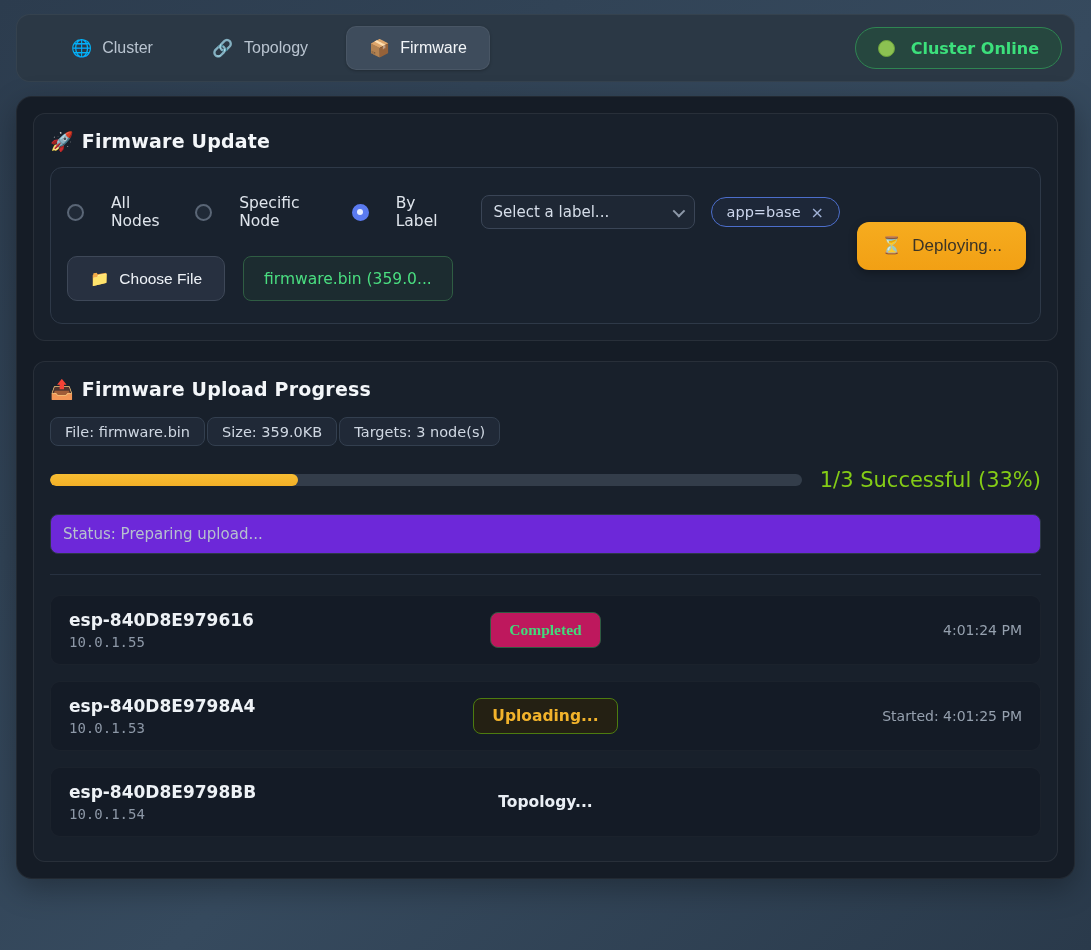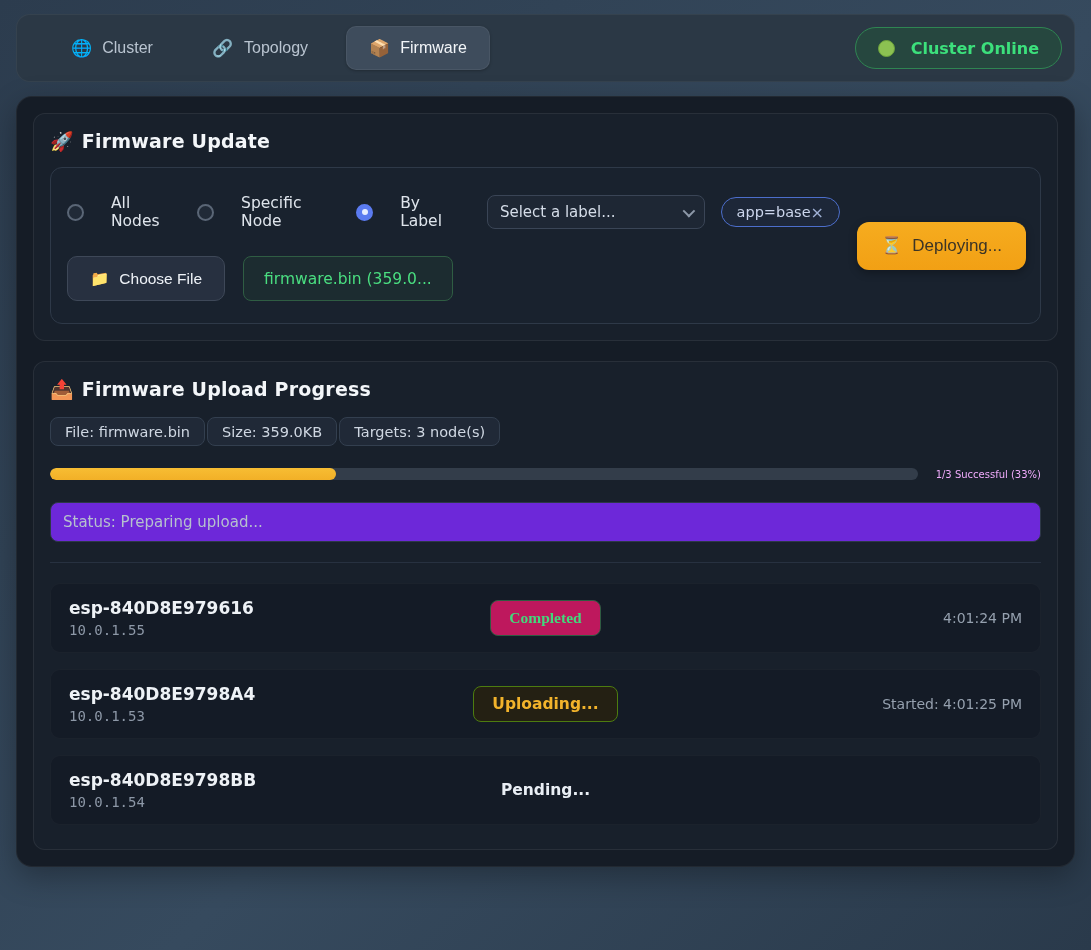--- a/index.html
+++ b/index.html
@@ -106,21 +106,21 @@
     padding: 0 12px; cursor: pointer;
     color: #d5dde8; font-size: 15px;
   }
   .chevron-down {
     width: 9px; height: 9px;
     border-right: 2px solid #8d98a8; border-bottom: 2px solid #8d98a8;
     transform: rotate(45deg) translateY(-2px);
   }
   .label-tag {
     margin-left: 16px;
-    display: flex; align-items: center; 
+    display: flex; align-items: center; gap: 10px;
     height: 30px; padding: 0 15px;
     border-radius: 15px;
     background: #1d2738; border: 1px solid #4c6ecb;
     color: #ccd6ec; font-size: 14.5px;
   }
   .tag-close { color: #9fb0d4; font-size: 16px; cursor: pointer; }
   .deploy-btn {
     position: absolute; right: 14px; top: 50%;
     transform: translateY(-50%);
     height: 48px; padding: 0 24px;
@@ -158,21 +158,21 @@
   .progress-row { margin-top: 22px; display: flex; align-items: center; }
   .progress-track {
     flex: 1; height: 12px; border-radius: 6px;
     background: #333d4a; overflow: hidden;
   }
   .progress-fill {
     height: 100%; border-radius: 6px;
     background: linear-gradient(180deg, #f7bd33, #f2b027);
     width: 33%;
   }
-  .progress-label { margin-left: 18px; color: #f0abfc; font-size: 10px; white-space: nowrap; }
+  .progress-label { margin-left: 18px; color: #84cc16; font-size: 21px; white-space: nowrap; }
   .status-box {
     margin-top: 22px;
     background: #6d28d9; border: 1px solid #2d3847; border-radius: 8px;
     padding: 10px 12px;
     color: #b6c0ce; font-size: 15px;
   }
   .divider { margin: 20px 0; border: none; border-top: 1px solid #273140; }
 
   .node-row {
     height: 70px; border-radius: 10px;
@@ -295,17 +295,17 @@
       </div>
       <div class="st-badge st-uploading">Uploading...</div>
       <div class="node-time">Started: 4:01:25 PM</div>
     </div>
 
     <div class="node-row">
       <div>
         <div class="node-name">esp-840D8E9798BB</div>
         <div class="node-ip mono">10.0.1.54</div>
       </div>
-      <div class="st-pending">Pending...</div>
+      <div class="st-pending">Topology...</div>
       <div class="node-time"></div>
     </div>
   </div>
 </div>
 
 </body></html>

